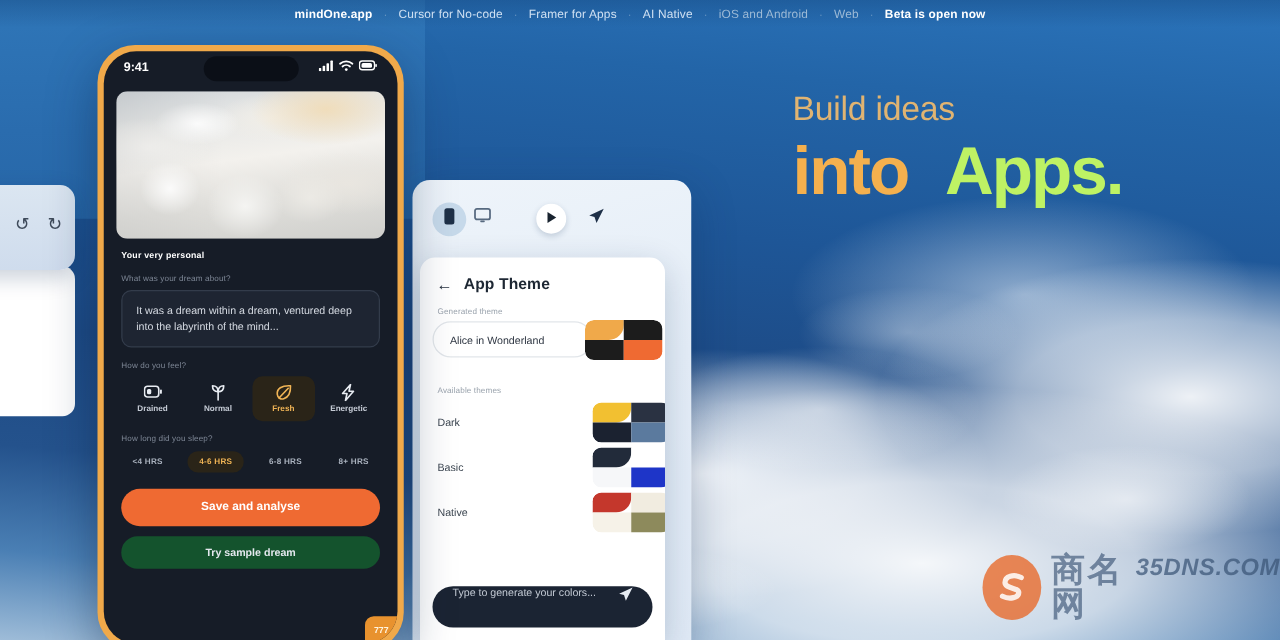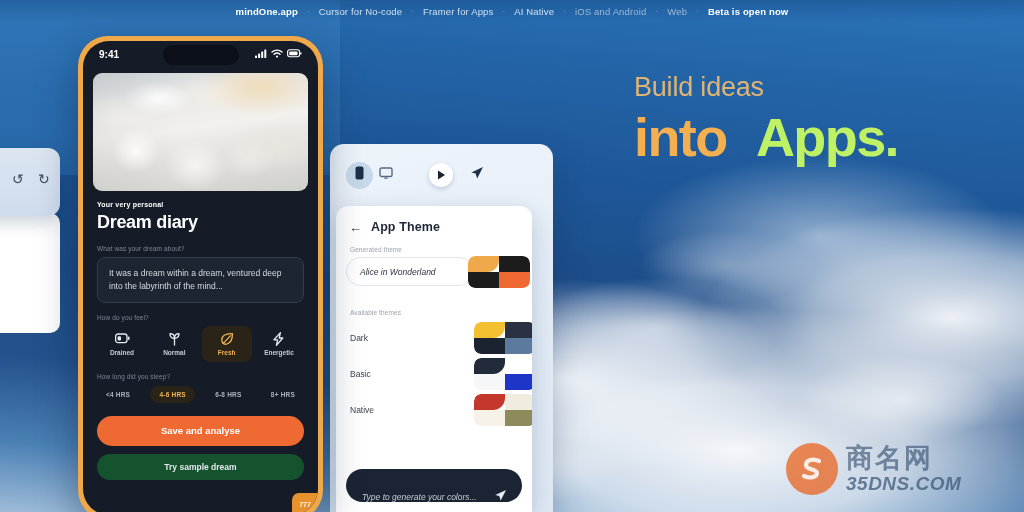--- a/index.html
+++ b/index.html
@@ -93,21 +93,21 @@
     box-shadow:0 8px 26px rgba(12,40,78,.2);
     overflow:hidden;
   }
   .tc-head{display:flex;align-items:center;gap:9px;padding:14px 0 0 13px;}
   .tc-back{color:#26313f;font-size:13px;line-height:1;}
   .tc-title{color:#1d2733;font-size:12.5px;font-weight:bold;letter-spacing:.1px;}
   .tc-label{
     color:#9aa3ad;font-size:6.5px;padding-left:14px;margin-top:12px;letter-spacing:.1px;
   }
   .gen-row{
-    position:relative;margin:4px 0 0 10px;width:180px;height:40px;font-style:italic;
+    position:relative;margin:4px 0 0 10px;width:180px;height:40px;
   }
   .gen-input{
     position:absolute;left:0;top:0;width:128px;height:29px;
     background:#ffffff;border:1px solid #e2e6ea;border-radius:15px;
     display:flex;align-items:center;padding-left:13px;box-sizing:border-box;
     color:#2c3440;font-size:8.5px;
   }
   .swatch{
     position:absolute;right:-4px;top:-1px;width:62px;height:32px;border-radius:7px;overflow:hidden;
     display:grid;grid-template-columns:1fr 1fr;grid-template-rows:1fr 1fr;
@@ -119,22 +119,22 @@
     position:relative;height:36px;display:flex;align-items:center;margin-left:14px;width:178px;
   }
   .theme-name{color:#3c4651;font-size:8.5px;}
   .theme-sw{
     position:absolute;right:-8px;top:2px;width:62px;height:32px;border-radius:7px;overflow:hidden;
     display:grid;grid-template-columns:1fr 1fr;grid-template-rows:1fr 1fr;
   }
   .prompt-bar{
     position:absolute;left:10px;bottom:10px;width:176px;height:33px;
     background:#1b2433;border-radius:17px;
-    display:flex;align-items:flex-end;justify-content:space-between;
-    padding:0 15px 0 16px;box-sizing:border-box;font-style:italic;
+    display:flex;align-items:flex-start;justify-content:space-between;
+    padding:0 15px 0 16px;box-sizing:border-box;
   }
   .prompt-text{color:#c3cad4;font-size:8.5px;}
   .prompt-send{color:#e6ebf2;display:flex;align-items:center;}
 
   
   .phone{
     position:absolute;left:78px;top:36px;width:245px;height:484px;
     background:#f0a94a;border-radius:30px;padding:5px;box-sizing:border-box;
     box-shadow:0 14px 40px rgba(8,30,62,.4);
     z-index:20;
@@ -221,21 +221,21 @@
   .hl2{margin-top:9px;font-size:54px;line-height:1;letter-spacing:-1.6px;white-space:nowrap;}
   .hl-into{color:#f4b04e;font-weight:bold;}
   .hl-apps{color:#bef264;font-weight:bold;margin-left:16px;}
 
   
   .wm{position:absolute;left:786px;top:443px;display:flex;align-items:center;gap:8px;z-index:35;}
   .wm-logo{
     width:52px;height:52px;border-radius:50%;background:rgba(232,104,40,.78);
     display:flex;align-items:center;justify-content:center;
   }
-  .wm-right{display:flex;flex-direction:column;}
+  .wm-right{display:flex;flex-direction:row;}
   .wm-cn{color:rgba(52,78,112,.62);font-size:27px;font-weight:bold;line-height:1;letter-spacing:2px;}
   .wm-en{color:rgba(58,84,118,.72);font-size:19px;font-weight:bold;font-style:italic;line-height:1;margin-top:2px;letter-spacing:.5px;}
 </style>
 </head>
 <body>
 
 <div id="stage">
 
   <div class="sky"></div>
   <div class="sky-dim"></div>
@@ -383,21 +383,20 @@
                 <rect x="13.2" y="3.2" width="1.3" height="2.4" rx=".6" fill="#fff"></rect>
               </svg>
           </span>
         </div>
       </div>
 
       <div class="hero-img"></div>
 
       <div class="p-body">
         <div class="p-kicker">Your very personal</div>
-        <div class="p-title">Dream diary</div>
 
         <div class="p-qlabel">What was your dream about?</div>
         <div class="p-textarea">It was a dream within a dream, ventured deep into the labyrinth of the mind...</div>
 
         <div class="p-qlabel2">How do you feel?</div>
         <div class="moods" id="mood-row">
             <div class="mood">
               <span class="mood-ico">
                 <svg width="15" height="11" viewBox="0 0 15 11">
                   <rect x="0.6" y="1" width="11.4" height="8.6" rx="2.4" fill="none" stroke="currentColor" stroke-width="1.3"></rect>

